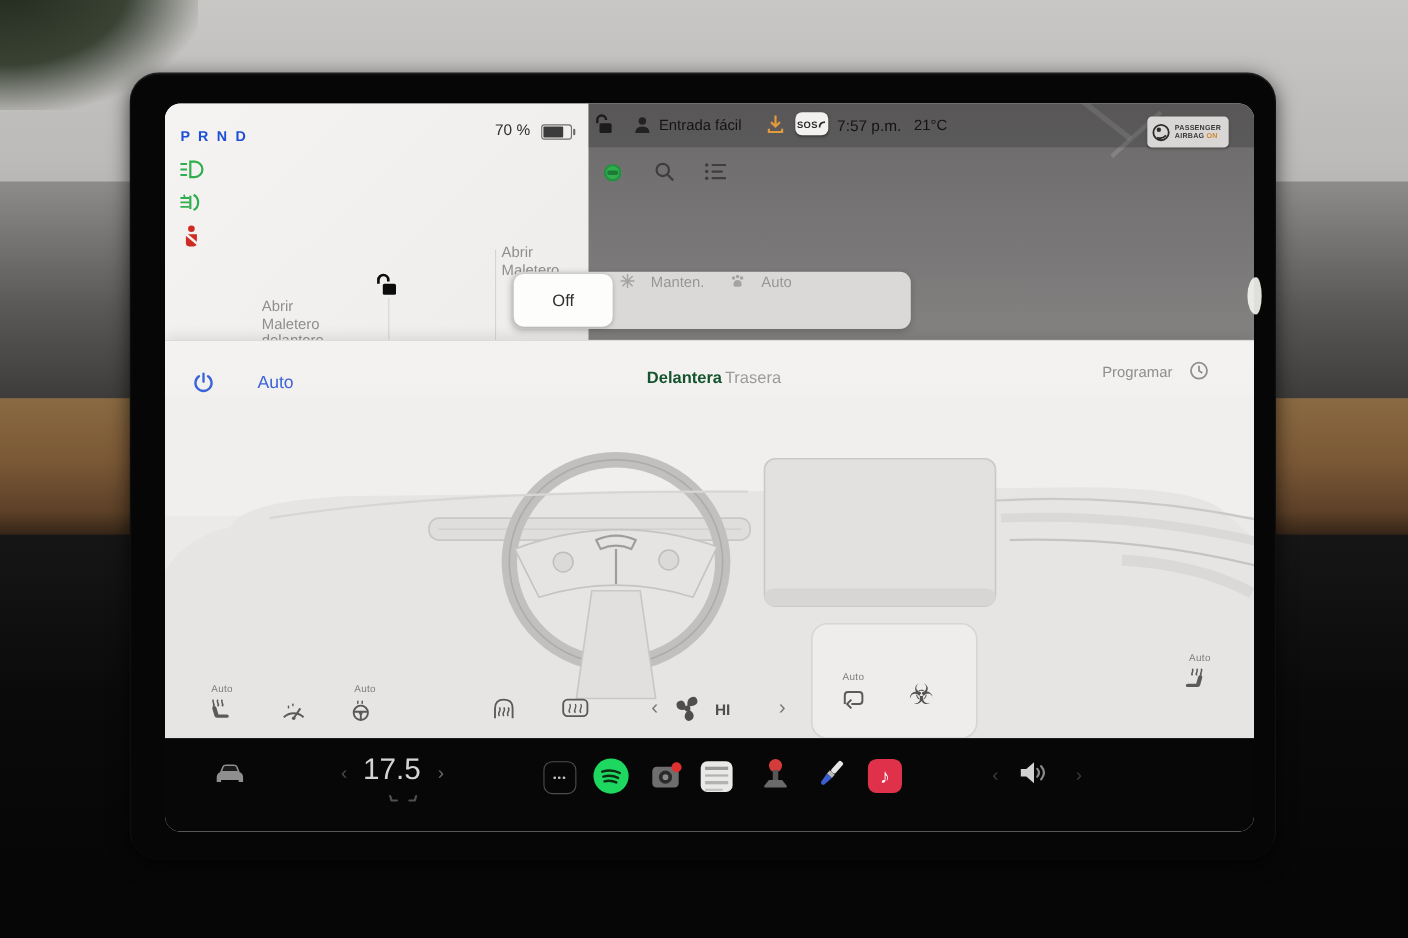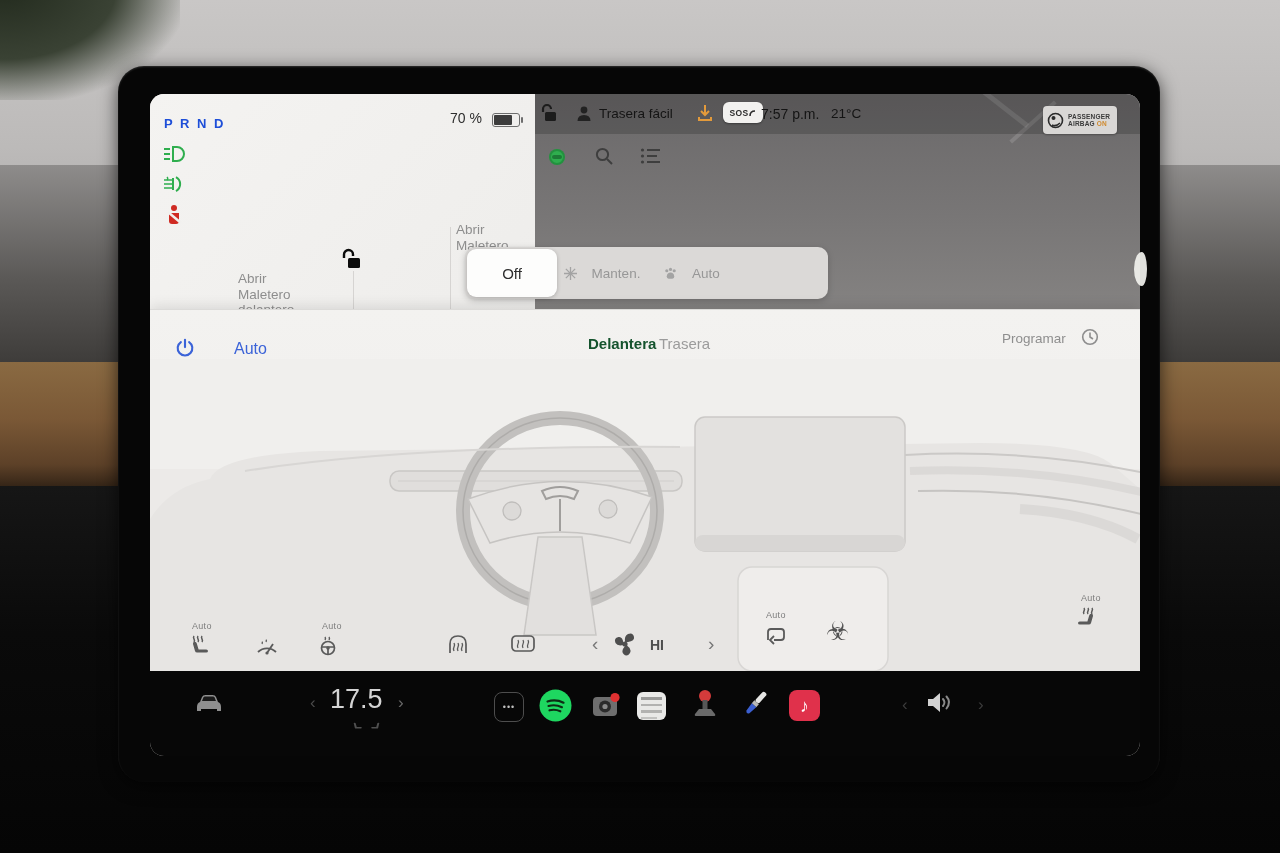--- a/index.html
+++ b/index.html
@@ -31,21 +31,21 @@
   .map-road{background:rgba(255,255,255,.14);}
   .map-strip{left:385px;top:0;width:605px;height:40px;background:rgba(25,25,25,.22);}
   .sheet{left:0;top:215px;width:990px;height:362px;
     background:linear-gradient(180deg,#f3f2f0 0%,#edecea 100%);
     border-top:1px solid rgba(0,0,0,.07);box-shadow:0 -3px 12px rgba(0,0,0,.10);}
   .dock{left:0;top:577px;width:990px;height:85px;background:#070707;}
   
   .t{white-space:nowrap;} .blue{color:#3b63d8;}
   .seg{background:#dbd9d7;border-radius:10px;box-shadow:0 2px 7px rgba(0,0,0,.18);}
   .seg-on{background:#fdfdfc;border-radius:9px;box-shadow:0 1px 4px rgba(0,0,0,.22);}
-  .seg-item{display:flex;align-items:center;justify-content:center;gap:15px;
+  .seg-item{display:flex;align-items:flex-start;justify-content:center;gap:15px;
     font-size:13.5px;color:#979797;}
   .badge{background:#d9d7d5;border-radius:4px;box-shadow:0 1px 2px rgba(0,0,0,.3);}
   .icon{display:block;}
   .autolbl{font-size:9px;color:#7e7e7e;letter-spacing:.3px;}
   .chev{font-size:19px;color:#777;line-height:1;}
   .dockchev{font-size:17px;color:#4b4b4b;line-height:1;}
 </style>
 </head>
 <body>
 
@@ -90,26 +90,26 @@
     </svg>
 
     <svg class="abs icon" style="left:390px;top:9px;" width="18" height="20" viewBox="0 0 18 20">
       <rect x="5" y="9" width="11" height="9" rx="1.5" fill="#1c1c1c"></rect>
       <path d="M3 9 V6 a4 4 0 0 1 8 0" fill="none" stroke="#1c1c1c" stroke-width="2.2"></path>
     </svg>
     <svg class="abs icon" style="left:426px;top:11px;" width="16" height="17" viewBox="0 0 16 17">
       <circle cx="8" cy="5" r="3.4" fill="#222"></circle>
       <path d="M1.5 16 q0-6 6.5-6 q6.5 0 6.5 6 z" fill="#222"></path>
     </svg>
-    <div class="abs t" style="left:449px;top:12px;font-size:13.5px;color:#141414;">Trasera fácil</div>
+    <div class="abs t" style="left:449px;top:12px;font-size:13.5px;color:#141414;">Entrada fácil</div>
     <svg class="abs icon" style="left:547px;top:10px;" width="16" height="18" viewBox="0 0 16 18">
       <path d="M8 1 v9 M4 7 l4 4 l4-4" fill="none" stroke="#e39a3b" stroke-width="2"></path>
       <path d="M2 13 v3 h12 v-3" fill="none" stroke="#e39a3b" stroke-width="2"></path>
     </svg>
-    <div class="abs" style="left:573px;top:8px;width:40px;height:21px;background:#f2f1ef;border-radius:6px;
+    <div class="abs" style="left:573px;top:8px;width:30px;height:21px;background:#f2f1ef;border-radius:6px;
          display:flex;align-items:center;justify-content:center;box-shadow:0 1px 2px rgba(0,0,0,.35);">
       <span style="font-size:8.5px;font-weight:700;color:#2c2c2c;letter-spacing:.3px;">SOS</span>
       <svg width="7" height="8" viewBox="0 0 7 8" style="margin-left:1px;">
         <path d="M1 7 Q1 2 6 2" fill="none" stroke="#2c2c2c" stroke-width="1.6"></path>
       </svg>
     </div>
     <div class="abs t" style="left:611px;top:12px;font-size:14px;color:#141414;">7:57 p.m.</div>
     <div class="abs t" style="left:681px;top:12px;font-size:13.5px;color:#141414;">21°C</div>
 
     <div class="abs badge" style="left:893px;top:12px;width:74px;height:28px;display:flex;align-items:center;gap:4px;padding:0 4px;box-sizing:border-box;">

